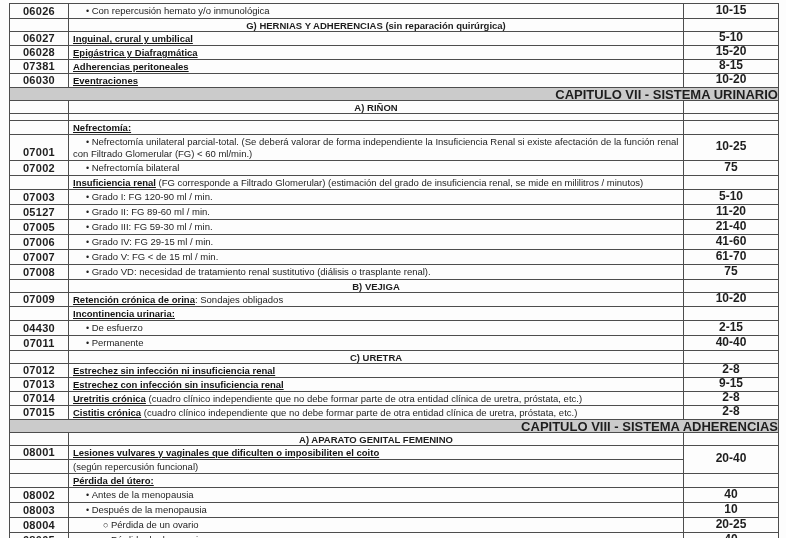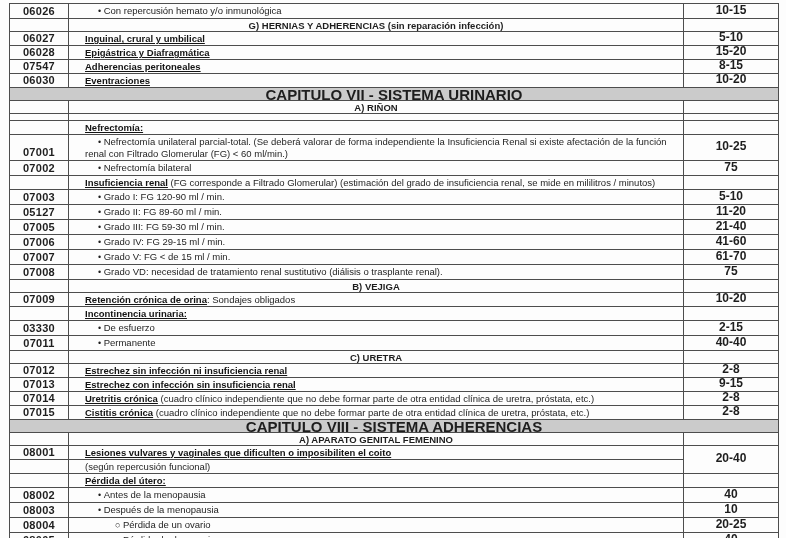--- a/index.html
+++ b/index.html
@@ -38,37 +38,37 @@
   tr.tall { height: 26px; }
   tr.tall td.code-cell { vertical-align: bottom; padding-bottom: 2px; }
 
   td.code-cell {
     text-align: center;
     font-weight: bold;
     font-size: 11px;
     letter-spacing: 0.3px;
   }
   td.desc-cell {
-    padding: 1px 4px 1px 16px;
+    padding: 1px 4px 1px 4px;
     text-align: left;
   }
   td.desc-cell.b1 { text-indent: 13px; }
   td.desc-cell.b2 { text-indent: 30px; margin-left: 44px; }
   td.desc-cell .bullet { font-size: 9px; }
   td.desc-cell b { color: #141414; text-decoration: underline; }
 
   td.section-cell {
     text-align: center;
     font-weight: bold;
     font-size: 9.5px;
   }
   td.chapter-cell {
-    text-align: center;
-    font-weight: bold;
-    font-size: 15px;
+    text-align: right;
+    font-weight: bold;
+    font-size: 13px;
     background: #cbcbcb;
   }
   td.value-cell {
     text-align: center;
     font-weight: bold;
     font-size: 12px;
     padding-bottom: 2px;
   }
 </style>
 </head>
@@ -82,35 +82,35 @@
       <col style="width:95px">
     </colgroup>
     <tbody>
         <tr class="row">
           <td class="code-cell">06026</td>
           <td class="desc-cell b1"><span class="bullet">• </span><span>Con repercusión hemato y/o inmunológica</span></td>
           <td class="value-cell">10-15</td>
         </tr>
         <tr class="row">
           <td class="code-cell"></td>
-          <td class="section-cell">G) HERNIAS Y ADHERENCIAS (sin reparación infección)</td>
+          <td class="section-cell">G) HERNIAS Y ADHERENCIAS (sin reparación quirúrgica)</td>
           <td class="value-cell"></td>
         </tr>
         <tr class="row">
           <td class="code-cell">06027</td>
           <td class="desc-cell"><b>Inguinal, crural y umbilical</b></td>
           <td class="value-cell">5-10</td>
         </tr>
         <tr class="row">
           <td class="code-cell">06028</td>
           <td class="desc-cell"><b>Epigástrica y Diafragmática</b></td>
           <td class="value-cell">15-20</td>
         </tr>
         <tr class="row">
-          <td class="code-cell">07547</td>
+          <td class="code-cell">07381</td>
           <td class="desc-cell"><b>Adherencias peritoneales</b></td>
           <td class="value-cell">8-15</td>
         </tr>
         <tr class="row">
           <td class="code-cell">06030</td>
           <td class="desc-cell"><b>Eventraciones</b></td>
           <td class="value-cell">10-20</td>
         </tr>
         <tr class="row">
           <td class="chapter-cell" colspan="3">CAPITULO VII - SISTEMA URINARIO</td>
@@ -184,21 +184,21 @@
           <td class="code-cell">07009</td>
           <td class="desc-cell"><b>Retención crónica de orina</b><span>: Sondajes obligados</span></td>
           <td class="value-cell">10-20</td>
         </tr>
         <tr class="row">
           <td class="code-cell"></td>
           <td class="desc-cell"><b>Incontinencia urinaria:</b></td>
           <td class="value-cell"></td>
         </tr>
         <tr class="row">
-          <td class="code-cell">03330</td>
+          <td class="code-cell">04430</td>
           <td class="desc-cell b1"><span class="bullet">• </span><span>De esfuerzo</span></td>
           <td class="value-cell">2-15</td>
         </tr>
         <tr class="row">
           <td class="code-cell">07011</td>
           <td class="desc-cell b1"><span class="bullet">• </span><span>Permanente</span></td>
           <td class="value-cell">40-40</td>
         </tr>
         <tr class="row">
           <td class="code-cell"></td>

